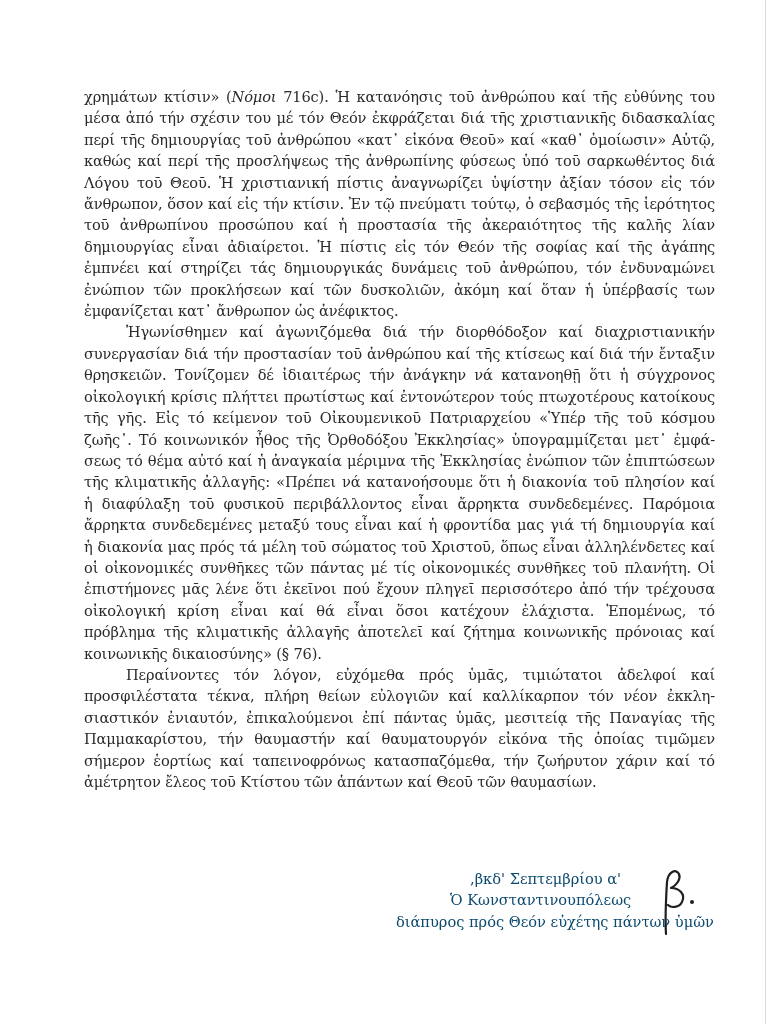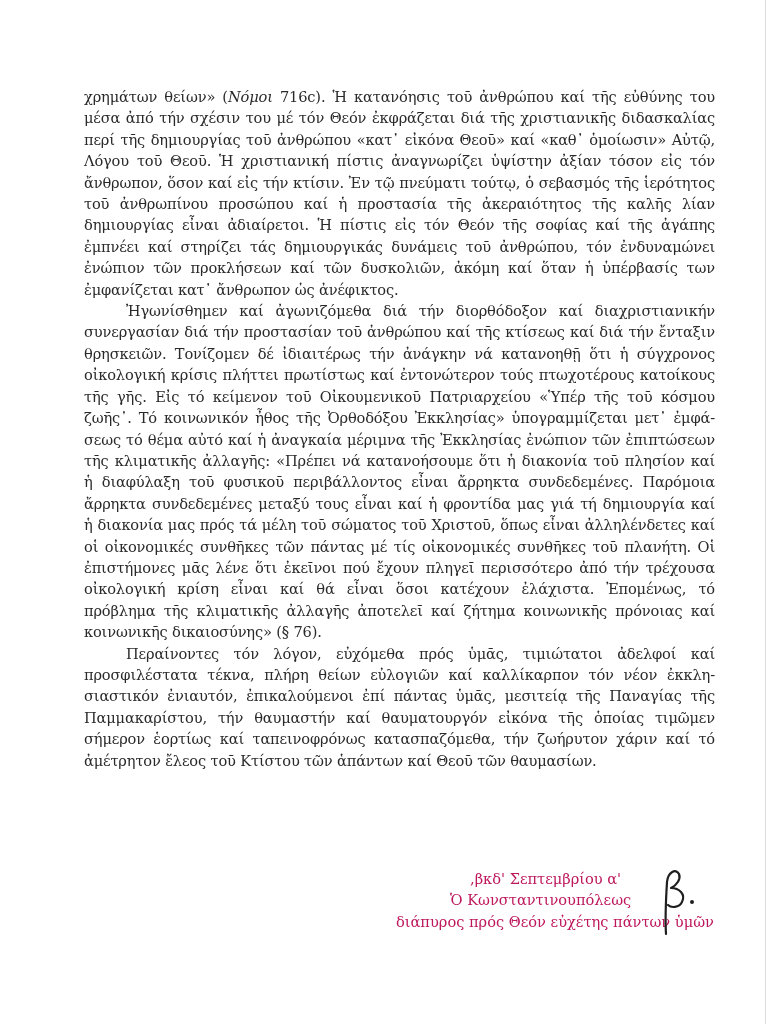--- a/index.html
+++ b/index.html
@@ -55,21 +55,21 @@
     .indent-first { padding-left: 42px; }
 
     .signature-block {
       position: absolute;
       left: 390px;
       top: 868px;
       width: 330px;
       font-family: "DejaVu Serif", "Liberation Serif", serif;
       font-size: 14.6px;
       line-height: 21.4px;
-      color: #be185d;
+      color: #0c4a6e;
     }
     .sig-line {
       display: block;
       white-space: nowrap;
     }
     .sig-date { padding-left: 80px; }
     .sig-title { padding-left: 60px; }
     .sig-closing { padding-left: 6px; }
 
     .sig-mark {
@@ -82,23 +82,24 @@
   </style>
 </head>
 <body>
 
 <div class="page">
   <div class="edge-line"></div>
 
   <div class="body-text">
 
     <div class="para">
-      <span class="line"><span>χρημάτων θείων» (</span><span class="it">Νόμοι</span><span> 716c). Ἡ κατανόησις τοῦ ἀνθρώπου καί τῆς εὐθύνης του</span></span>
+      <span class="line"><span>χρημάτων κτίσιν» (</span><span class="it">Νόμοι</span><span> 716c). Ἡ κατανόησις τοῦ ἀνθρώπου καί τῆς εὐθύνης του</span></span>
       <span class="line">μέσα ἀπό τήν σχέσιν του μέ τόν Θεόν ἐκφράζεται διά τῆς χριστιανικῆς διδασκαλίας</span>
       <span class="line">περί τῆς δημιουργίας τοῦ ἀνθρώπου «κατ᾽ εἰκόνα Θεοῦ» καί «καθ᾽ ὁμοίωσιν» Αὐτῷ,</span>
+      <span class="line">καθώς καί περί τῆς προσλήψεως τῆς ἀνθρωπίνης φύσεως ὑπό τοῦ σαρκωθέντος διά</span>
       <span class="line">Λόγου τοῦ Θεοῦ. Ἡ χριστιανική πίστις ἀναγνωρίζει ὑψίστην ἀξίαν τόσον εἰς τόν</span>
       <span class="line">ἄνθρωπον, ὅσον καί εἰς τήν κτίσιν. Ἐν τῷ πνεύματι τούτῳ, ὁ σεβασμός τῆς ἱερότητος</span>
       <span class="line">τοῦ ἀνθρωπίνου προσώπου καί ἡ προστασία τῆς ἀκεραιότητος τῆς καλῆς λίαν</span>
       <span class="line">δημιουργίας εἶναι ἀδιαίρετοι. Ἡ πίστις εἰς τόν Θεόν τῆς σοφίας καί τῆς ἀγάπης</span>
       <span class="line">ἐμπνέει καί στηρίζει τάς δημιουργικάς δυνάμεις τοῦ ἀνθρώπου, τόν ἐνδυναμώνει</span>
       <span class="line">ἐνώπιον τῶν προκλήσεων καί τῶν δυσκολιῶν, ἀκόμη καί ὅταν ἡ ὑπέρβασίς των</span>
       <span class="line last">ἐμφανίζεται κατ᾽ ἄνθρωπον ὡς ἀνέφικτος.</span>
     </div>
 
     <div class="para">

